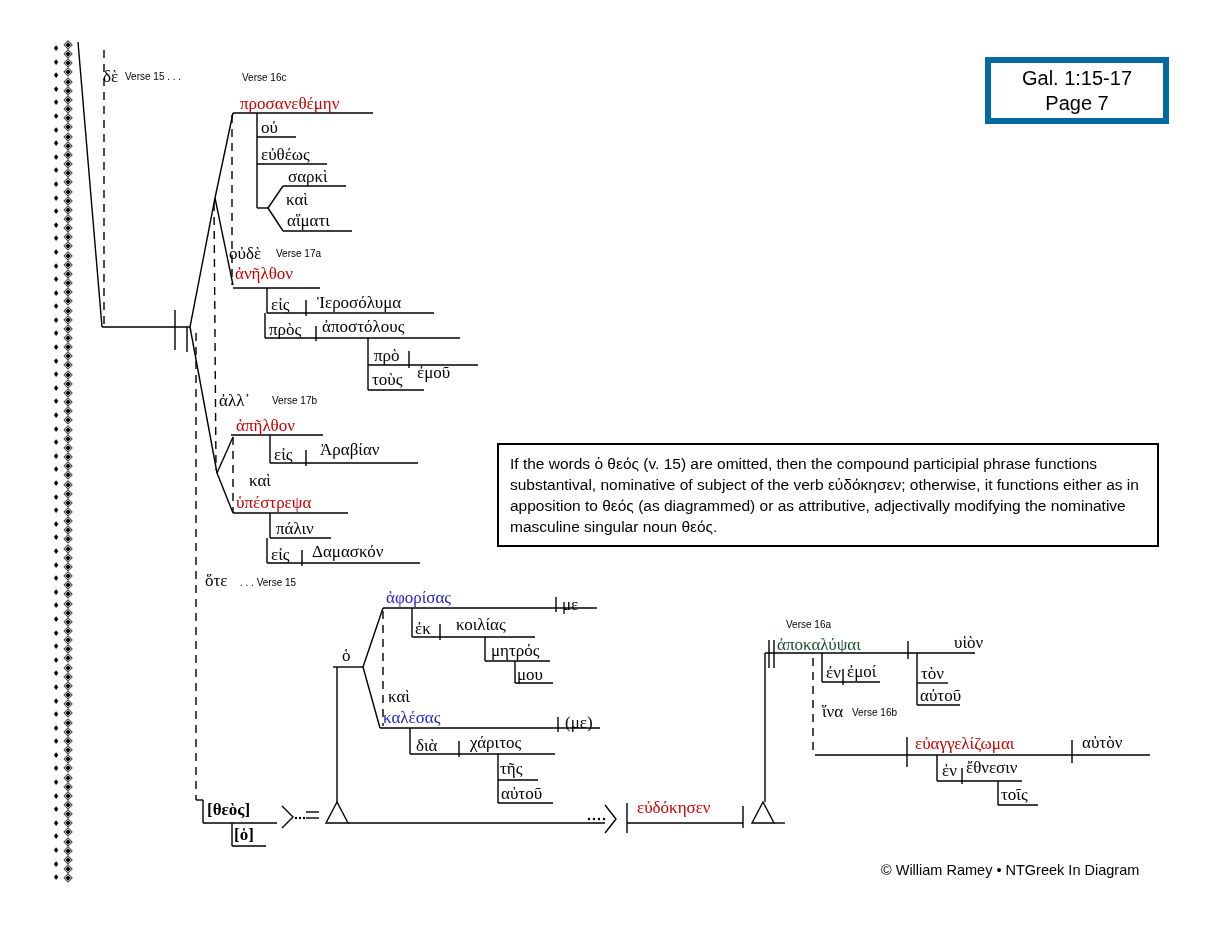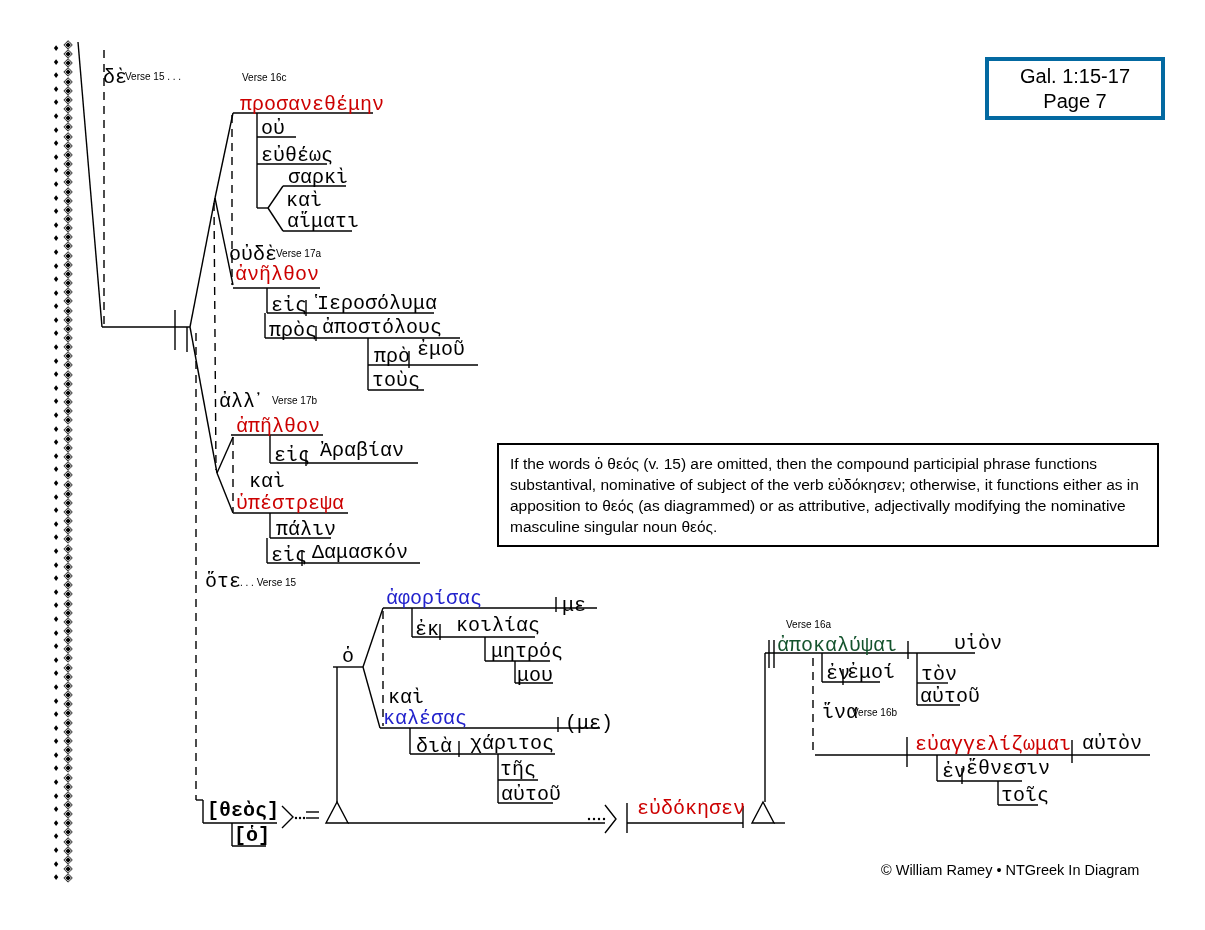--- a/index.html
+++ b/index.html
@@ -1,31 +1,31 @@
 <!DOCTYPE html>
 <html><head>
 <meta charset="utf-8">
 <style>
   html,body{margin:0;padding:0;background:#ffffff;}
   #page{position:relative;width:1205px;height:930px;background:#ffffff;overflow:hidden;
         font-family:"Liberation Sans",sans-serif;}
-  .gk{position:absolute;font-family:Liberation Mono, monospace;font-size:20px;line-height:1;
+  .gk{position:absolute;font-family:Liberation Serif, serif;font-size:17px;line-height:1;
       white-space:nowrap;color:#000;}
   .en{position:absolute;font-family:"Liberation Sans",sans-serif;font-size:10px;line-height:1;
       white-space:nowrap;color:#000;}
   .red{color:#cc0000;}
   .blue{color:#2222cc;}
   .pink{color:#14532d;}
   .bold{font-weight:bold;}
   .vglyphs{position:absolute;white-space:pre-line;text-align:center;color:#000;}
   #border-diamonds{left:50px;top:42px;width:12px;font-size:8px;line-height:13.6px;
                    font-family:"DejaVu Sans",sans-serif;}
   #border-chain{left:61px;top:40px;width:14px;font-size:12px;line-height:9.15px;
                 font-family:"DejaVu Sans",sans-serif;}
-  #ref-box{position:absolute;left:985px;top:57px;width:172px;height:55px;border:4px solid #0369a1;
+  #ref-box{position:absolute;left:985px;top:57px;width:172px;height:55px;border:6px solid #0369a1;
            display:flex;flex-direction:column;align-items:center;justify-content:center;
            font-size:20px;line-height:25px;}
   #note-box{position:absolute;left:497px;top:443px;width:636px;border:2px solid #000;
             padding:8px 11px;font-size:15.5px;line-height:21px;color:#000;}
   #copyright{position:absolute;left:881px;top:862px;font-size:14.5px;color:#000;}
   svg{position:absolute;left:0;top:0;}
 </style>
 </head>
 <body>
 
@@ -353,21 +353,21 @@
   <span class="gk" style="left:288px;top:168px">σαρκὶ</span>
   <span class="gk" style="left:286px;top:191px">καὶ</span>
   <span class="gk" style="left:287px;top:212px">αἵματι</span>
 
   <span class="gk red" style="left:235px;top:265px">ἀνῆλθον</span>
   <span class="gk" style="left:271px;top:296px">εἰς</span>
   <span class="gk" style="left:317px;top:294px">Ἱεροσόλυμα</span>
   <span class="gk" style="left:269px;top:321px">πρὸς</span>
   <span class="gk" style="left:322px;top:318px">ἀποστόλους</span>
   <span class="gk" style="left:374px;top:347px">πρὸ</span>
-  <span class="gk" style="left:417px;top:340px">ἐμοῦ</span>
+  <span class="gk" style="left:417px;top:364px">ἐμοῦ</span>
   <span class="gk" style="left:372px;top:371px">τοὺς</span>
 
   <span class="gk red" style="left:236px;top:417px">ἀπῆλθον</span>
   <span class="gk" style="left:274px;top:446px">εἰς</span>
   <span class="gk" style="left:320px;top:441px">Ἀραβίαν</span>
   <span class="gk red" style="left:236px;top:494px">ὑπέστρεψα</span>
   <span class="gk" style="left:276px;top:520px">πάλιν</span>
   <span class="gk" style="left:271px;top:546px">εἰς</span>
   <span class="gk" style="left:312px;top:543px">Δαμασκόν</span>
 

